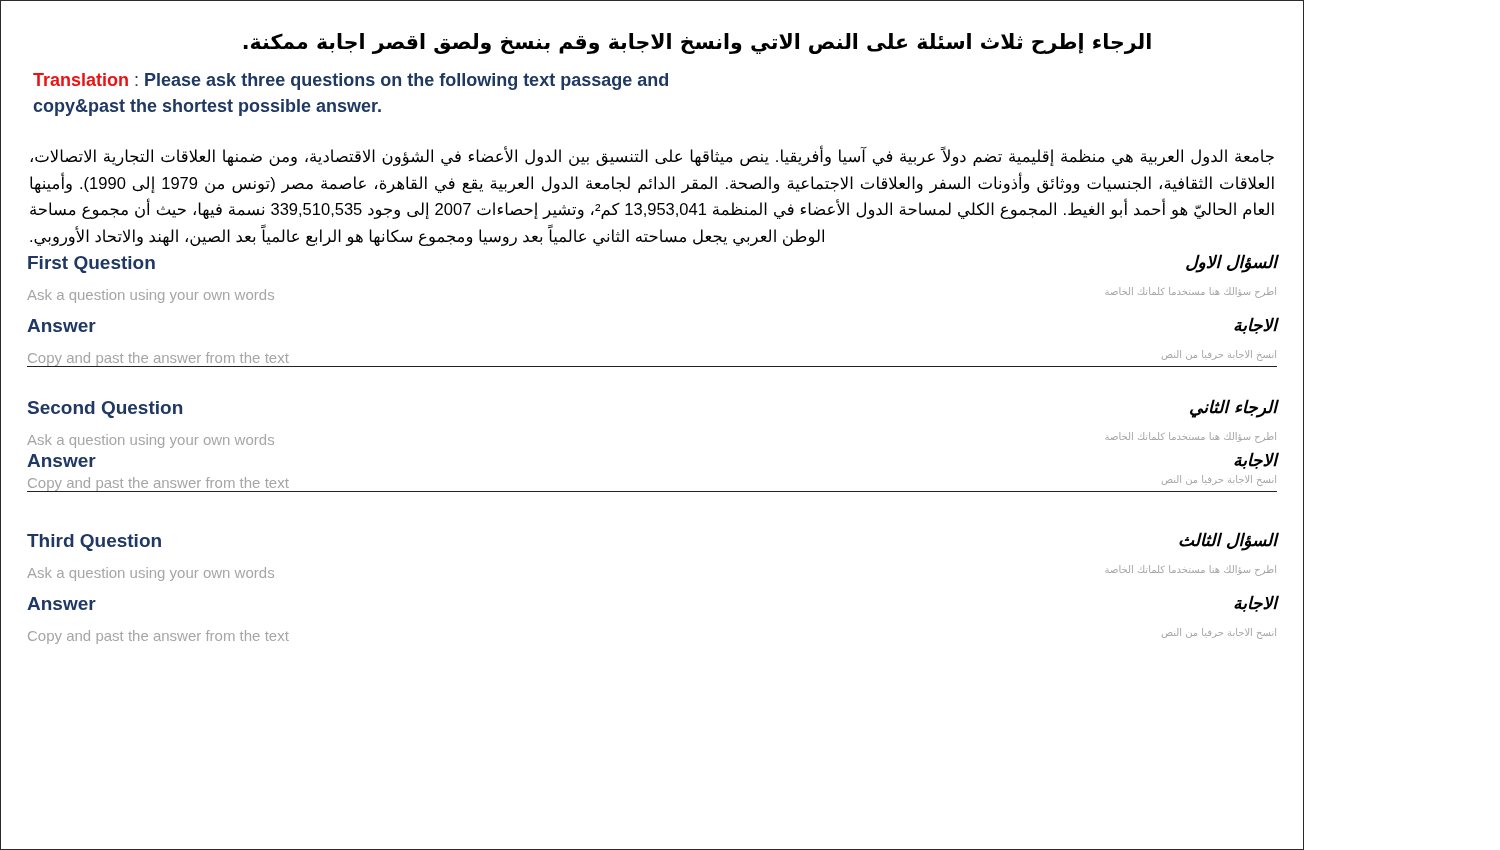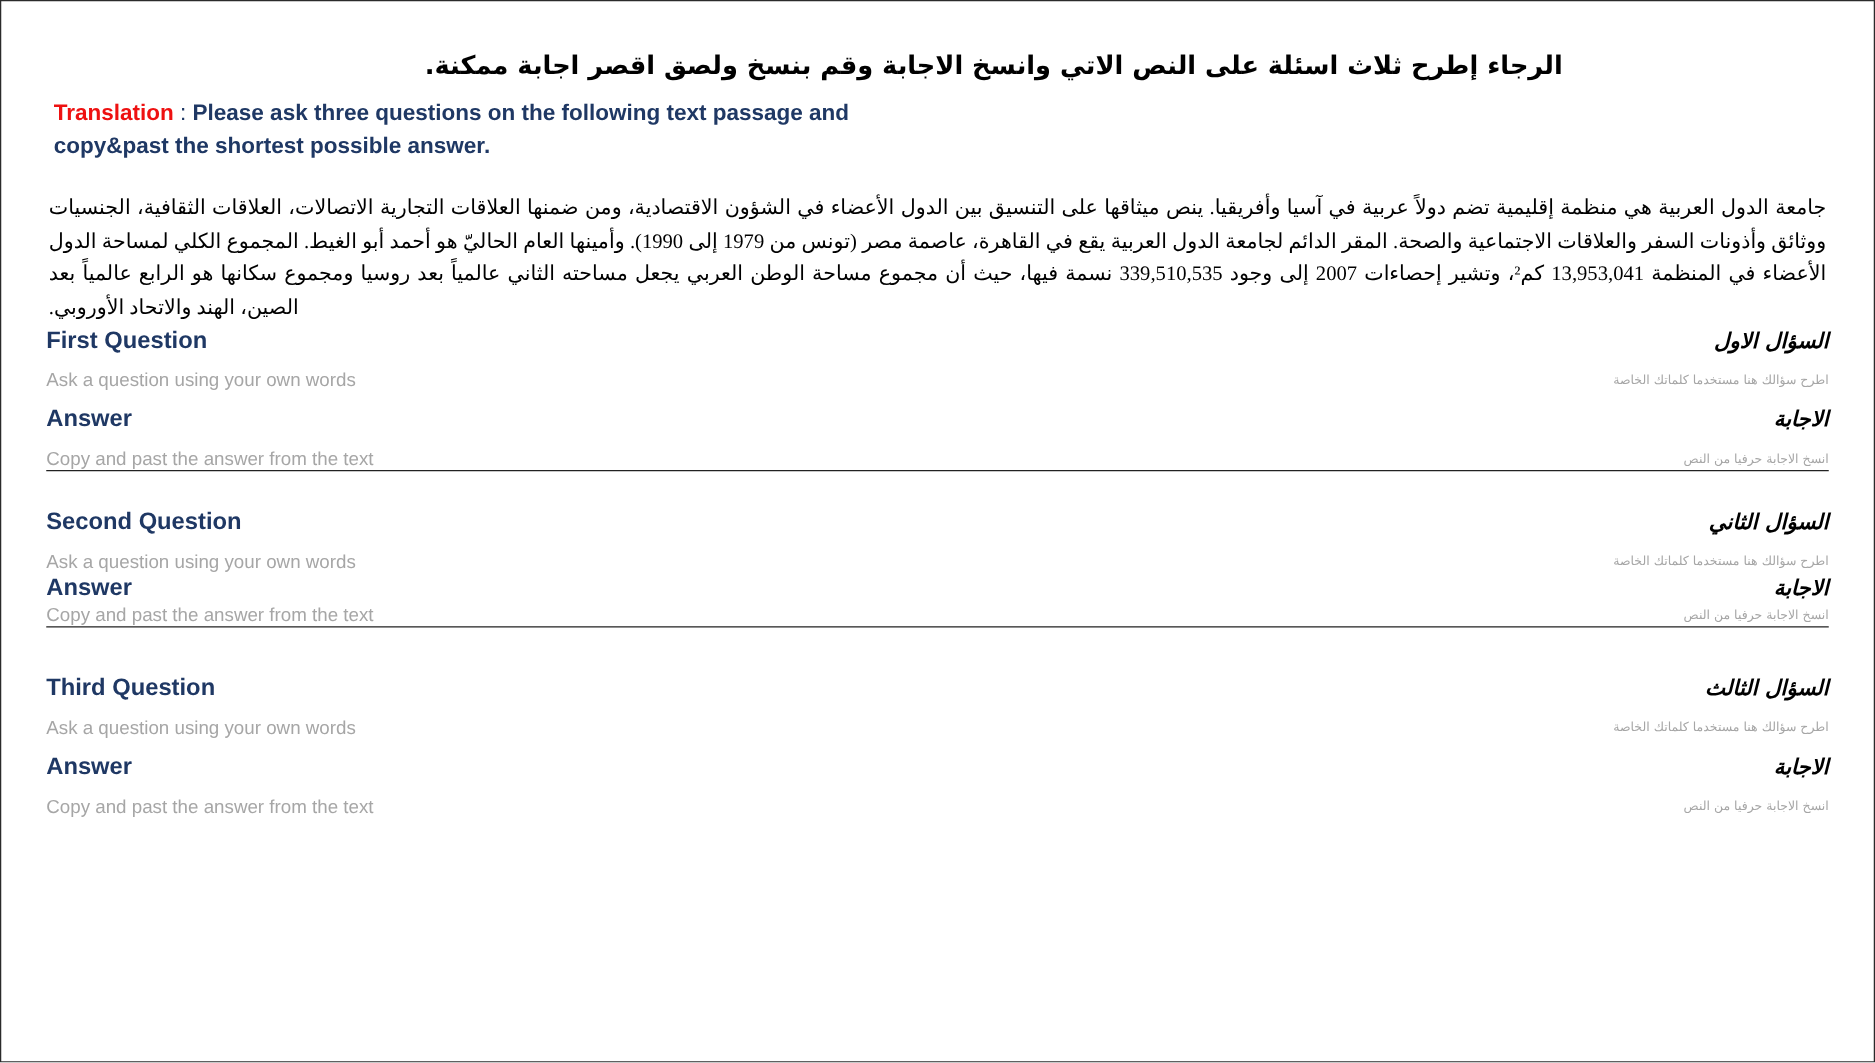--- a/index.html
+++ b/index.html
@@ -11,25 +11,25 @@
   body {
     font-family: "Liberation Sans", sans-serif;
     width: 1500px;
     height: 850px;
     overflow: hidden;
   }
 
   .page {
     position: relative;
     box-sizing: border-box;
-    width: 1500px;
+    width: 1304px;
     height: 850px;
     border: 1.5px solid #2b2b2b;
     background: #ffffff;
-    padding: 12px;
+    padding: 2px;
   }
 
   .inner {
     position: relative;
     box-sizing: border-box;
     padding: 0 24px;
     height: 100%;
   }
 
   
@@ -63,21 +63,21 @@
     color: #1F3864;
     font-weight: normal;
   }
 
   
   .passage {
     direction: rtl;
     text-align: justify;
     text-align-last: left;
     unicode-bidi: isolate;
-    font-family: Liberation Serif, serif;
+    font-family: Liberation Sans, sans-serif;
     font-size: 16.5px;
     color: #000000;
     line-height: 1.62;
     margin: 24px 0 0 0;
     padding: 0 2px;
   }
 
   
   .translation-label {
     color: #EE1111;
@@ -97,21 +97,21 @@
     padding: 0;
   }
   .qblock + .qblock {
     border-top: 1.6px solid #222222;
     padding-top: 18px;
   }
 
   .row {
     display: flex;
     justify-content: space-between;
-    align-items: center;
+    align-items: flex-start;
     width: 100%;
   }
 
   .row-head {
     margin-top: 4px;
   }
   .row-hint {
     margin-top: 6px;
   }
 
@@ -181,21 +181,21 @@
       </div>
       <div class="row row-hint gap-md">
         <span class="en-hint">Copy and past the answer from the text</span>
         <span class="ar-hint">انسخ الاجابة حرفيا من النص</span>
       </div>
     </div>
 
     <div class="qblock">
       <div class="row row-head gap-md">
         <span class="en-head">Second Question</span>
-        <span class="ar-head">السؤال الثاني</span>
+        <span class="ar-head">الرجاء الثاني</span>
       </div>
       <div class="row row-hint gap-md">
         <span class="en-hint">Ask a question using your own words</span>
         <span class="ar-hint">اطرح سؤالك هنا مستخدما كلماتك الخاصة</span>
       </div>
       <div class="row row-head gap-sm">
         <span class="en-head">Answer</span>
         <span class="ar-head">الاجابة</span>
       </div>
       <div class="row row-hint gap-sm">

